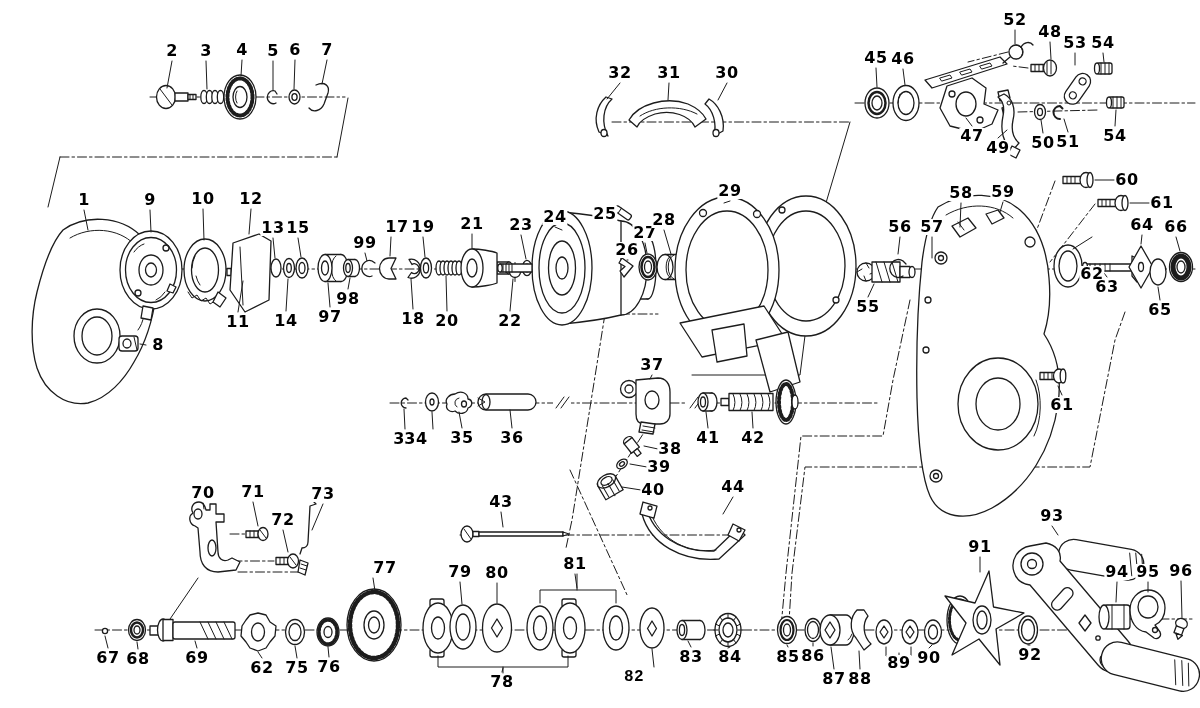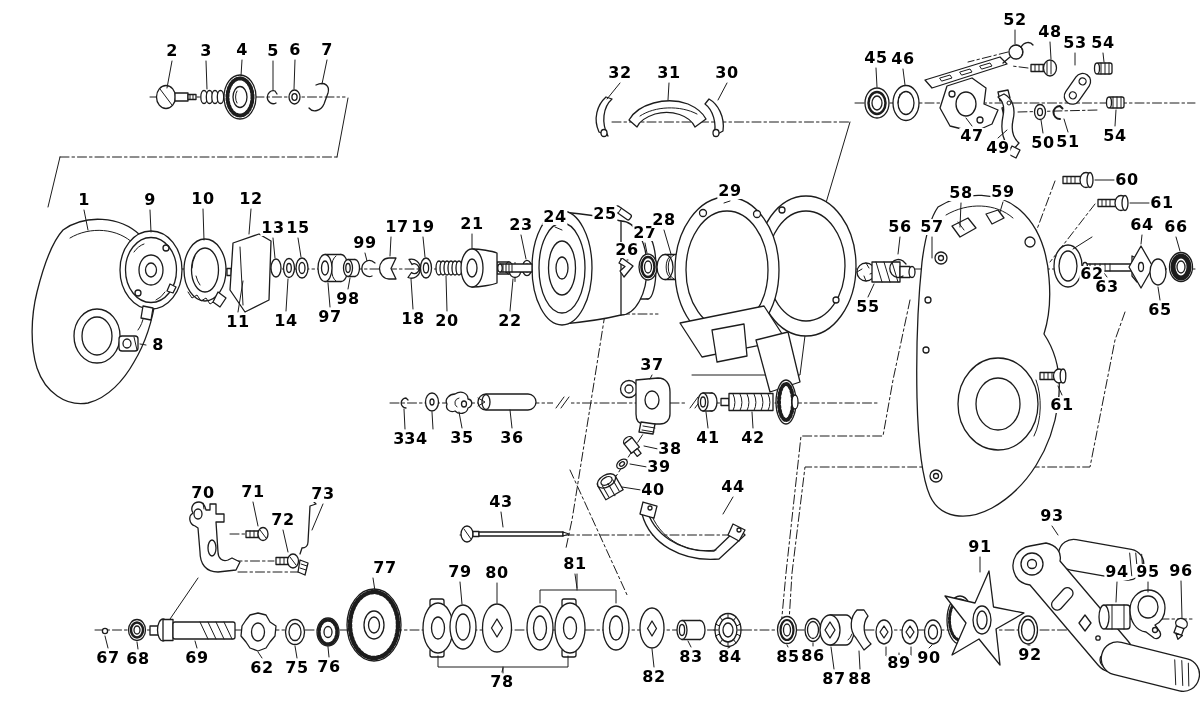--- a/index.html
+++ b/index.html
@@ -843,21 +843,21 @@
     <div class="part-label" style="left: 283px; top: 520px;">72</div>
     <div class="part-label" style="left: 323px; top: 494px;">73</div>
     <div class="part-label" style="left: 262px; top: 668px;">62</div>
     <div class="part-label" style="left: 297px; top: 668px;">75</div>
     <div class="part-label" style="left: 329px; top: 667px;">76</div>
     <div class="part-label" style="left: 373px; top: 568px; margin-left: 12px;">77</div>
     <div class="part-label" style="left: 502px; top: 682px;">78</div>
     <div class="part-label" style="left: 460px; top: 572px;">79</div>
     <div class="part-label" style="left: 497px; top: 573px;">80</div>
     <div class="part-label" style="left: 575px; top: 564px;">81</div>
-    <div class="part-label" style="left: 654px; top: 677px;">82</div>
+    <div class="part-label" style="left: 634px; top: 677px; font-family: Liberation Mono, monospace;">82</div>
     <div class="part-label" style="left: 691px; top: 657px;">83</div>
     <div class="part-label" style="left: 730px; top: 657px;">84</div>
     <div class="part-label" style="left: 788px; top: 657px;">85</div>
     <div class="part-label" style="left: 813px; top: 656px;">86</div>
     <div class="part-label" style="left: 834px; top: 679px;">87</div>
     <div class="part-label" style="left: 860px; top: 679px;">88</div>
     <div class="part-label" style="left: 899px; top: 663px;">89</div>
     <div class="part-label" style="left: 929px; top: 658px;">90</div>
     <div class="part-label" style="left: 980px; top: 547px;">91</div>
     <div class="part-label" style="left: 1030px; top: 655px;">92</div>

